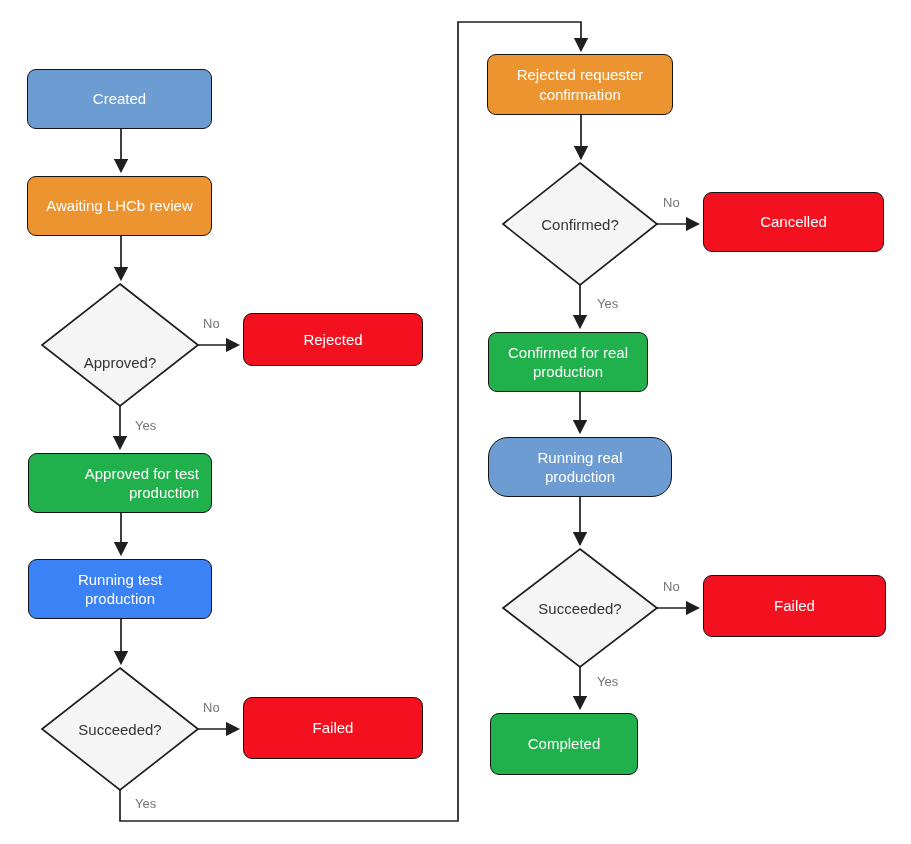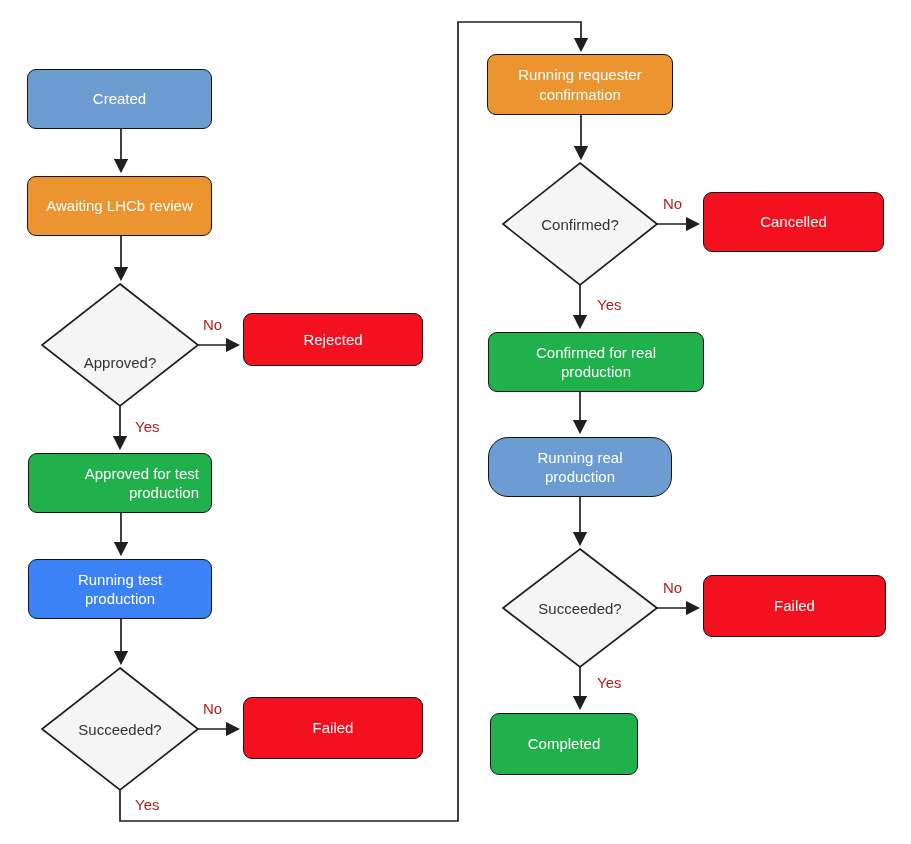--- a/index.html
+++ b/index.html
@@ -46,22 +46,22 @@
   .decision-label {
     position: absolute;
     transform: translate(-50%, -50%);
     color: #333333;
     font-size: 15px;
     white-space: nowrap;
     text-align: center;
   }
   .edge-label {
     position: absolute;
-    color: #b91c1c;
-    font-size: 15px;
+    color: #737373;
+    font-size: 13px;
     white-space: nowrap;
   }
 </style>
 </head>
 <body>
 
 <div class="canvas">
 
   <svg class="edges-layer" width="911" height="844" viewBox="0 0 911 844" xmlns="http://www.w3.org/2000/svg">
     <defs>
@@ -97,25 +97,25 @@
   <div class="node" style="left: 27px; top: 69px; width: 185px; height: 60px; background-color: rgb(109, 156, 211);">Created</div>
 
   <div class="node" style="left: 243px; top: 313px; width: 180px; height: 53px; background-color: rgb(243, 16, 31);">Rejected</div>
 
   <div class="node" style="left: 28px; top: 453px; width: 184px; height: 60px; background-color: rgb(33, 177, 76); text-align: right;">Approved for test production</div>
 
   <div class="node" style="left: 28px; top: 559px; width: 184px; height: 60px; background-color: #3b82f6;">Running test production</div>
 
   <div class="node" style="left: 243px; top: 697px; width: 180px; height: 62px; background-color: rgb(243, 16, 31);">Failed</div>
 
-  <div class="node" style="left: 487px; top: 54px; width: 186px; height: 61px; background-color: rgb(236, 149, 48);">Running requester confirmation</div>
+  <div class="node" style="left: 487px; top: 54px; width: 186px; height: 61px; background-color: rgb(236, 149, 48);">Rejected requester confirmation</div>
 
   <div class="node" style="left: 703px; top: 192px; width: 181px; height: 60px; background-color: rgb(243, 16, 31);">Cancelled</div>
 
-  <div class="node" style="left: 488px; top: 332px; width: 216px; height: 60px; background-color: rgb(33, 177, 76);">Confirmed for real production</div>
+  <div class="node" style="left: 488px; top: 332px; width: 160px; height: 60px; background-color: rgb(33, 177, 76);">Confirmed for real production</div>
 
   <div class="node" style="left: 488px; top: 437px; width: 184px; height: 60px; background-color: rgb(109, 156, 211); border-radius: 20px;">Running real production</div>
 
   <div class="node" style="left: 703px; top: 575px; width: 183px; height: 62px; background-color: rgb(243, 16, 31);">Failed</div>
 
   <div class="node" style="left: 490px; top: 713px; width: 148px; height: 62px; background-color: rgb(33, 177, 76);">Completed</div>
 
   <div class="decision-label" style="left:120px; top:362px;">Approved?</div>
   <div class="decision-label" style="left:120px; top:729px;">Succeeded?</div>
   <div class="decision-label" style="left:580px; top:224px;">Confirmed?</div>

